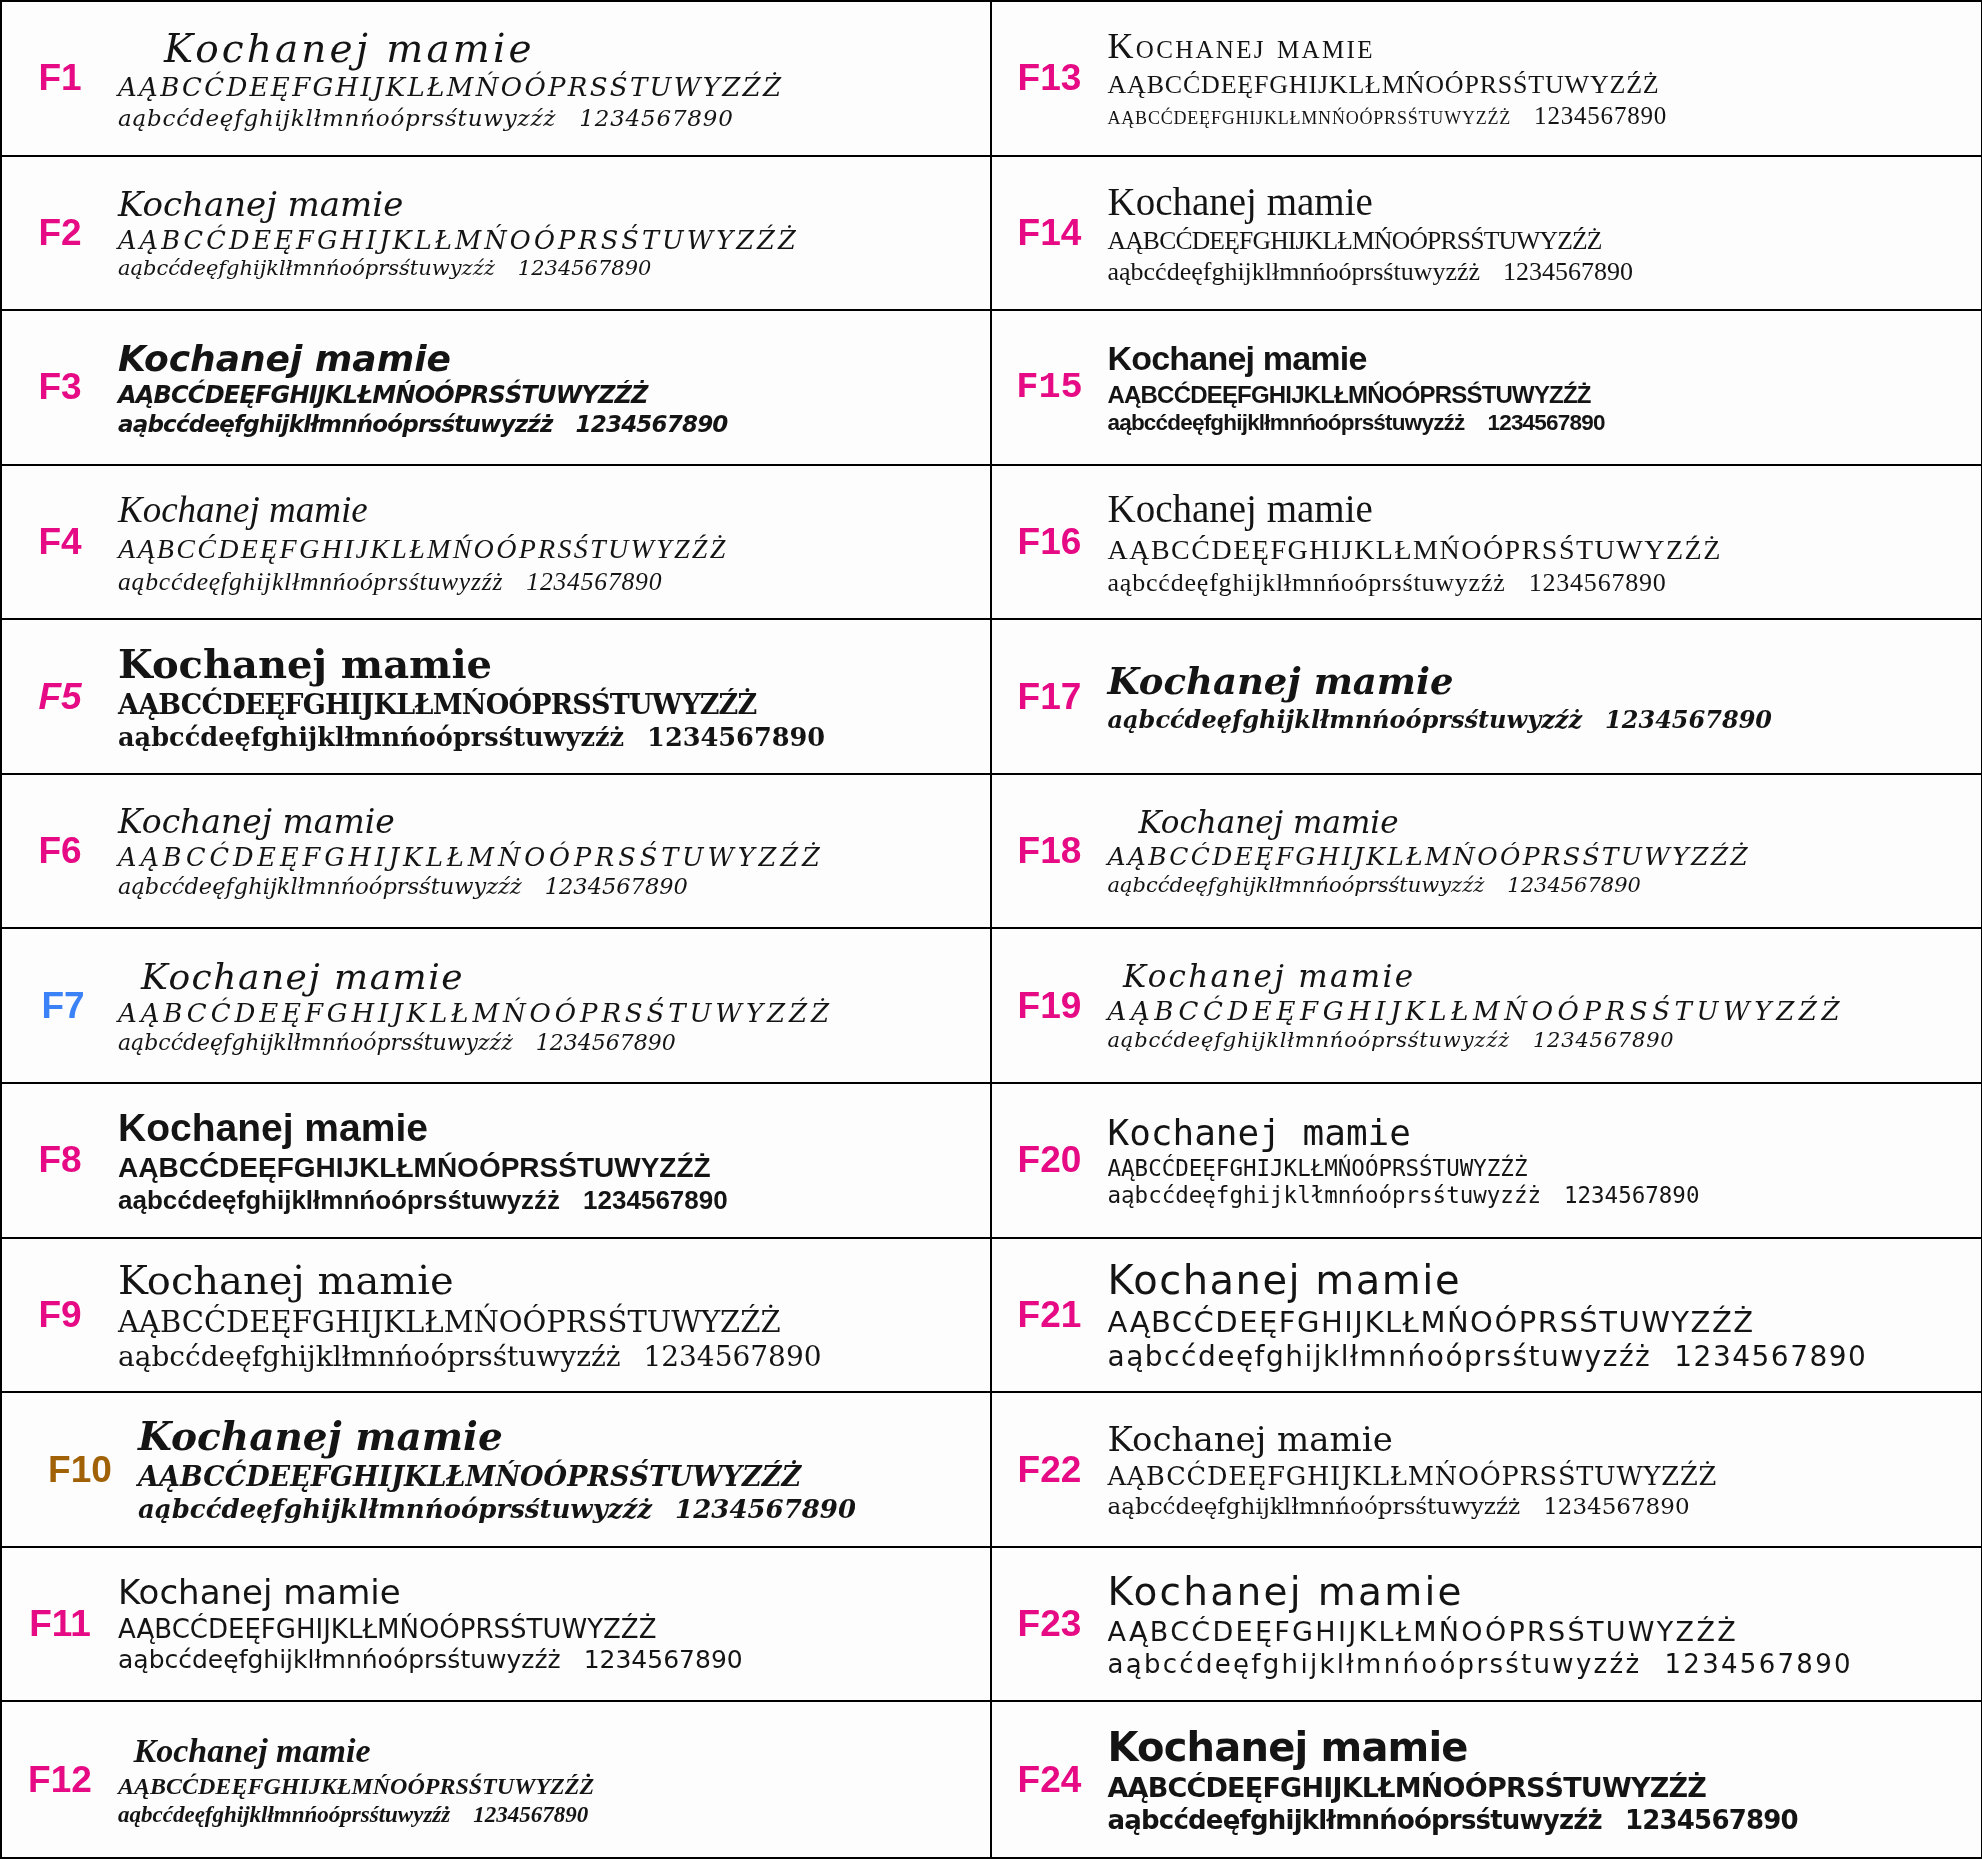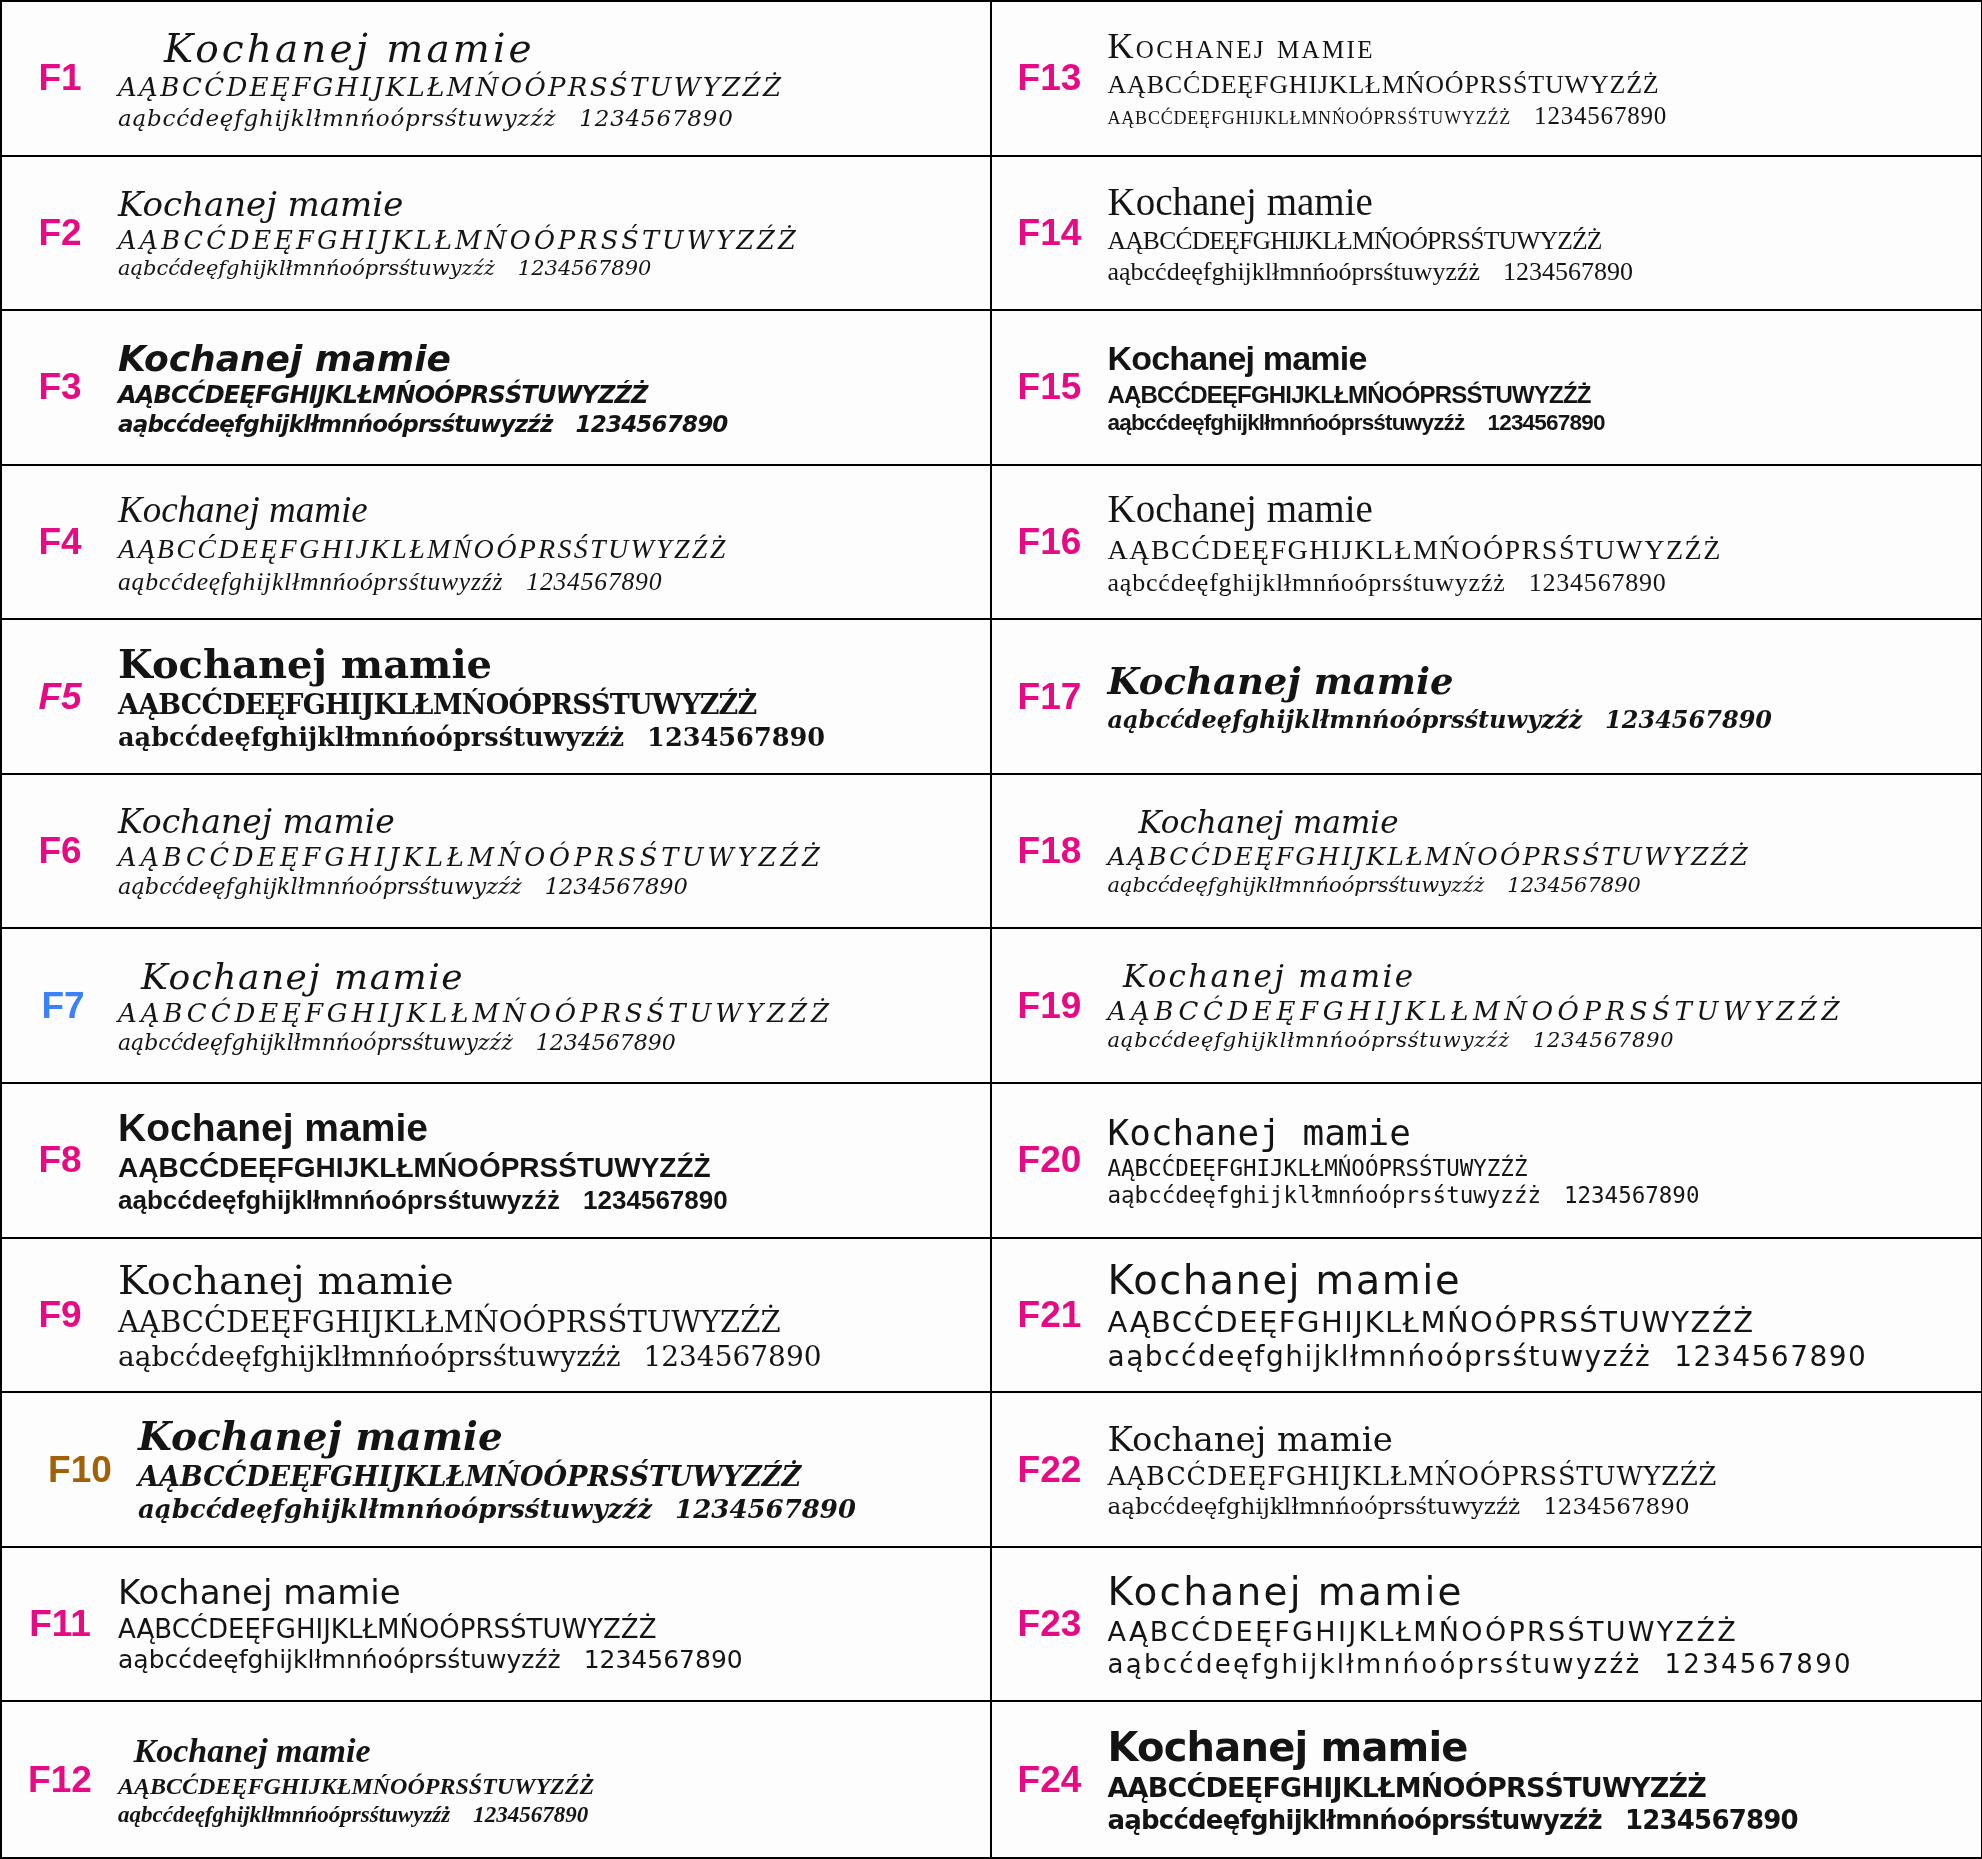--- a/index.html
+++ b/index.html
@@ -273,21 +273,21 @@
   <div class="cell f14">
     <div class="label" style="color: rgb(230, 10, 132);">F14</div>
     <div class="sample">
       <div class="title">Kochanej mamie</div>
       <div class="upper">AĄBCĆDEĘFGHIJKLŁMŃOÓPRSŚTUWYZŹŻ</div>
       <div class="lower"><span>aąbcćdeęfghijklłmnńoóprsśtuwyzźż</span><span class="digits">1234567890</span></div>
     </div>
   </div>
 
   <div class="cell f15">
-    <div class="label" style="color: rgb(230, 10, 132);">F15</div>
+    <div class="label" style="color: rgb(230, 10, 132); font-family: Liberation Mono, monospace;">F15</div>
     <div class="sample">
       <div class="title">Kochanej mamie</div>
       <div class="upper">AĄBCĆDEĘFGHIJKLŁMŃOÓPRSŚTUWYZŹŻ</div>
       <div class="lower"><span>aąbcćdeęfghijklłmnńoóprsśtuwyzźż</span><span class="digits">1234567890</span></div>
     </div>
   </div>
 
   <div class="cell f16">
     <div class="label" style="color: rgb(230, 10, 132);">F16</div>
     <div class="sample">

